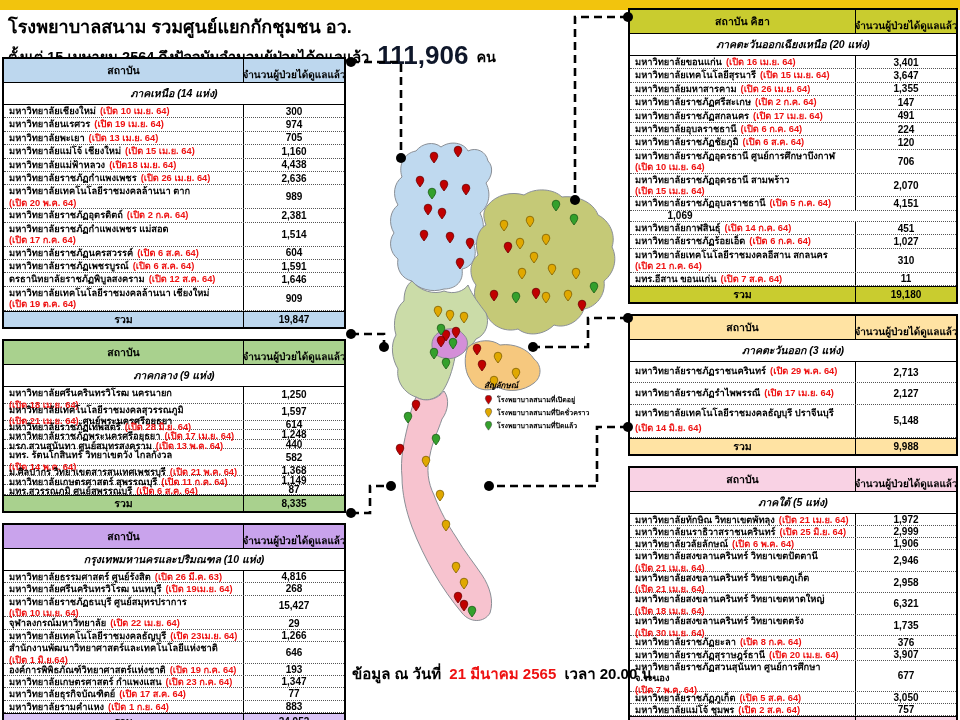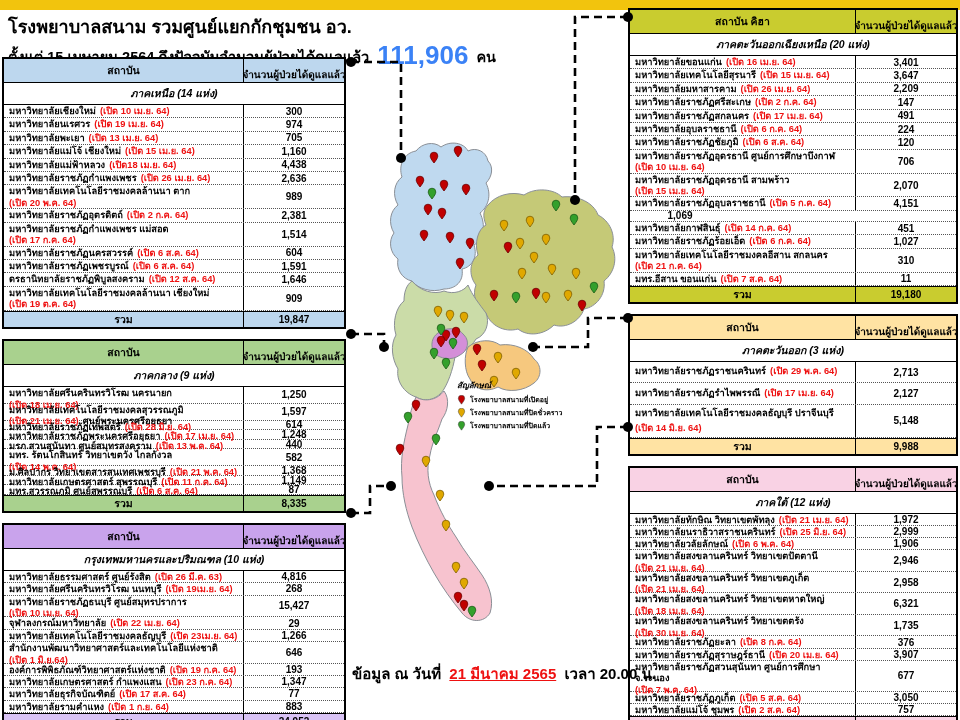--- a/index.html
+++ b/index.html
@@ -5,21 +5,21 @@
   html,body{margin:0;padding:0;}
   body{
     width:960px;height:720px;position:relative;overflow:hidden;background:#fff;
     font-family:"Liberation Sans","DejaVu Sans",sans-serif;color:#000;
   }
   .topbar{position:absolute;left:0;top:0;width:960px;height:10px;background:#F2C40D;}
   
   .title-block{position:absolute;left:8px;top:17px;width:620px;line-height:1.15;}
   .title-main{font-size:18px;font-weight:800;}
   .title-sub{font-size:14.5px;font-weight:800;margin-top:3px;}
-  .big-red{font-size:26px;font-weight:800;color:#3b82f6;margin:0 4px;vertical-align:-2px;}
+  .big-red{font-size:26px;font-weight:800;color:#0f172a;margin:0 4px;vertical-align:-2px;}
   
   .col{position:absolute;display:flex;flex-direction:column;gap:10px;}
   #left-tables{left:2px;top:57px;width:344px;}
   #right-tables{left:628px;top:8px;width:330px;}
   .tbl{display:flex;flex-direction:column;border:2px solid #000;background:#fff;box-sizing:border-box;overflow:hidden;}
   .tbl-north{height:272px;}  .tbl-central{height:174px;}  .tbl-bangkok{height:208px;}
   .tbl-northeast{height:296px;} .tbl-east{height:142px;} .tbl-south{height:268px;}
   .tr{display:flex;flex:1 1 auto;min-height:0;border-bottom:1px dotted #555;}
   .tr:last-child{border-bottom:none;}
   .tr.head{flex:0 0 auto;border-bottom:1.5px solid #000;font-weight:800;}
@@ -32,27 +32,27 @@
          font-weight:700;font-size:10px;box-sizing:border-box;}
   .head .c-name{justify-content:center;font-size:10.5px;padding:2px;}
   .head .c-val{font-size:10px;white-space:nowrap;margin-top:8px;}
   .total .c-name{justify-content:center;font-size:10.5px;}
   .nm{font-weight:700;color:#000;}
   .dt{font-weight:700;color:#EE1111;}
   
   #map-svg{position:absolute;left:346px;top:55px;z-index:1;}
   #connector-svg{position:absolute;left:0;top:0;z-index:3;pointer-events:none;}
   
-  .legend{position:absolute;left:457px;top:379px;z-index:4;width:140px;}
+  .legend{position:absolute;left:484px;top:379px;z-index:4;width:140px;}
   .legend-title{font-size:8px;font-weight:700;font-style:italic;margin-bottom:2px;}
   .legend-item{display:flex;align-items:center;gap:4px;font-size:7px;font-weight:700;margin-top:2px;}
   .legend-item svg{flex:0 0 auto;}
   
   .footer{position:absolute;left:352px;top:662px;font-size:15px;font-weight:800;white-space:nowrap;}
-  .footer .red{color:#EE1111;margin:0 4px;text-decoration:underline;}
+  .footer .red{color:#EE1111;margin:0 4px;}
 </style>
 </head>
 <body>
 
 <div class="topbar"></div>
 
 <div class="title-block">
   <div class="title-main">โรงพยาบาลสนาม รวมศูนย์แยกกักชุมชน อว.</div>
   <div class="title-sub">
     <span>ตั้งแต่  15 เมษายน 2564 ถึงปัจจุบันจำนวนผู้ป่วยได้ดูแลแล้ว</span>
@@ -340,21 +340,21 @@
           <span class="nm">มหาวิทยาลัยเทคโนโลยีสุรนารี</span>
           <span class="dt">(เปิด 15 เม.ย. 64)</span>
         </div>
         <div class="c-val">3,647</div>
       </div>
       <div class="tr">
         <div class="c-name">
           <span class="nm">มหาวิทยาลัยมหาสารคาม</span>
           <span class="dt">(เปิด 26 เม.ย. 64)</span>
         </div>
-        <div class="c-val">2,209</div>
+        <div class="c-val">1,355</div>
       </div>
       <div class="tr">
         <div class="c-name">
           <span class="nm">มหาวิทยาลัยราชภัฏศรีสะเกษ</span>
           <span class="dt">(เปิด 2 ก.ค. 64)</span>
         </div>
         <div class="c-val">147</div>
       </div>
       <div class="tr">
         <div class="c-name">
@@ -464,21 +464,21 @@
       <div class="tr total" style="background: rgb(255, 227, 163);">
         <div class="c-name">รวม</div>
         <div class="c-val">9,988</div>
       </div>
     </div>
     <div class="tbl tbl-south">
       <div class="tr head" style="background: rgb(249, 210, 228);">
         <div class="c-name">สถาบัน</div>
         <div class="c-val">จำนวนผู้ป่วยได้ดูแลแล้ว</div>
       </div>
-      <div class="tr region">ภาคใต้  (12 แห่ง)</div>
+      <div class="tr region">ภาคใต้  (5 แห่ง)</div>
       <div class="tr">
         <div class="c-name">
           <span class="nm">มหาวิทยาลัยทักษิณ  วิทยาเขตพัทลุง</span>
           <span class="dt">(เปิด 21 เม.ย. 64)</span>
         </div>
         <div class="c-val">1,972</div>
       </div>
       <div class="tr">
         <div class="c-name">
           <span class="nm">มหาวิทยาลัยนราธิวาสราชนครินทร์</span>

